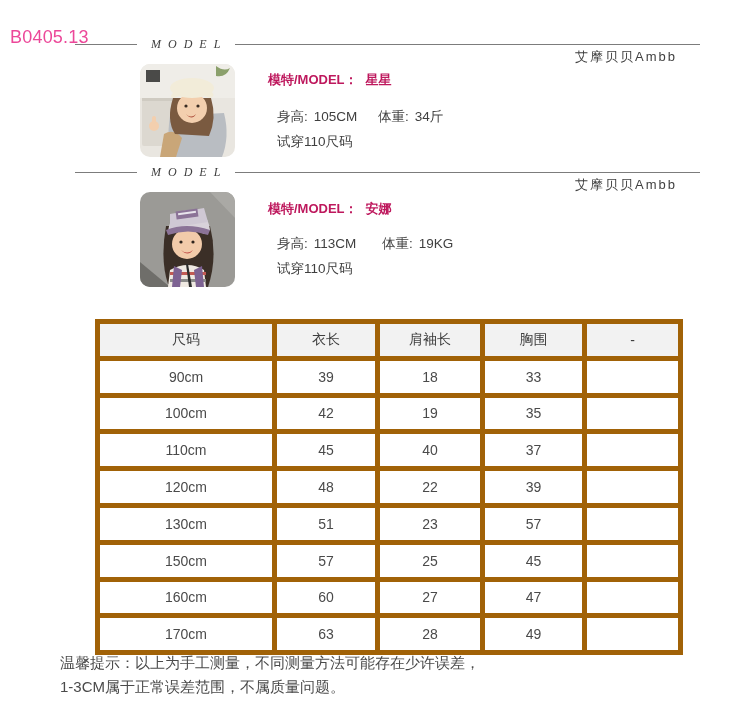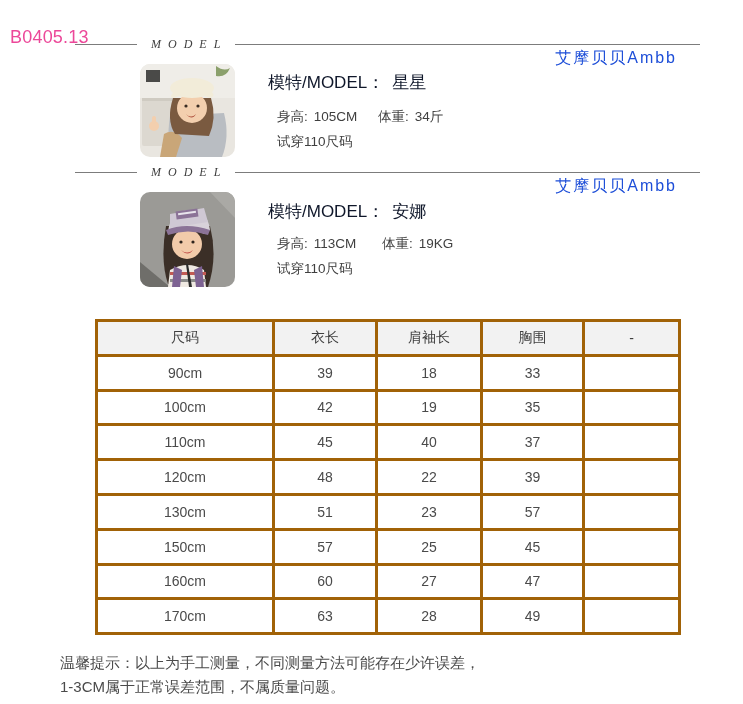--- a/index.html
+++ b/index.html
@@ -20,51 +20,51 @@
   .divider-row .line.long{flex:1;}
   .divider-title{
     font-family:"Liberation Serif","DejaVu Serif",serif;
     font-size:12px;color:#3f3f3f;letter-spacing:7px;
     margin:0 8px 0 14px;line-height:16px;font-style:italic;
   }
   .divider-1{top:36px;}
   .divider-2{top:164px;}
 
   
-  .brand{right:66px;font-size:16px;color:#1d4ed8;letter-spacing:2px;}
+  .brand{right:66px;font-size:13px;color:#404040;letter-spacing:2px;}
   .brand-1{top:48px;}
   .brand-2{top:176px;}
 
   
   .photo{border-radius:10px;overflow:hidden;display:block;}
   .photo-1{left:140px;top:64px;}
   .photo-2{left:140px;top:192px;}
 
   
-  .model-title{font-size:17px;font-weight:normal;color:#0f172a;white-space:nowrap;}
+  .model-title{font-size:13px;font-weight:bold;color:#be185d;white-space:nowrap;}
   .model-title .model-name{margin-left:8px;}
   .model-detail{font-size:13.5px;color:#3f3f3f;white-space:nowrap;}
   .model-detail .val{margin-left:6px;margin-top:32px;}
   .mt-1{left:268px;top:71px;}
   .hw-1{left:277px;top:108px;}
   .wt-1{left:378px;top:108px;}
   .fit-1{left:277px;top:133px;}
   .mt-2{left:268px;top:200px;}
   .hw-2{left:277px;top:235px;}
   .wt-2{left:382px;top:235px;text-align:center;}
   .fit-2{left:277px;top:260px;}
 
   
   .size-table-wrap{left:95px;top:319px;}
   table.size-table{
     border-collapse:collapse;table-layout:fixed;width:583px;
     font-size:14px;color:#4a4a4a;
   }
   table.size-table th,table.size-table td{
-    border:3px solid #a16207;text-align:center;padding:0;
+    border:5px solid #a16207;text-align:center;padding:0;
     font-weight:normal;height:31.8px;
   }
   table.size-table thead th{background:#f2f2f2;color:#3f3f3f;}
   .c1{width:177px;} .c2{width:103px;} .c3{width:105px;} .c4{width:102px;} .c5{width:96px;}
 
   
   .footer-note{
     left:60px;top:651px;width:625px;text-align:left;
     font-size:15px;color:#4a4a4a;line-height:24px;
   }

